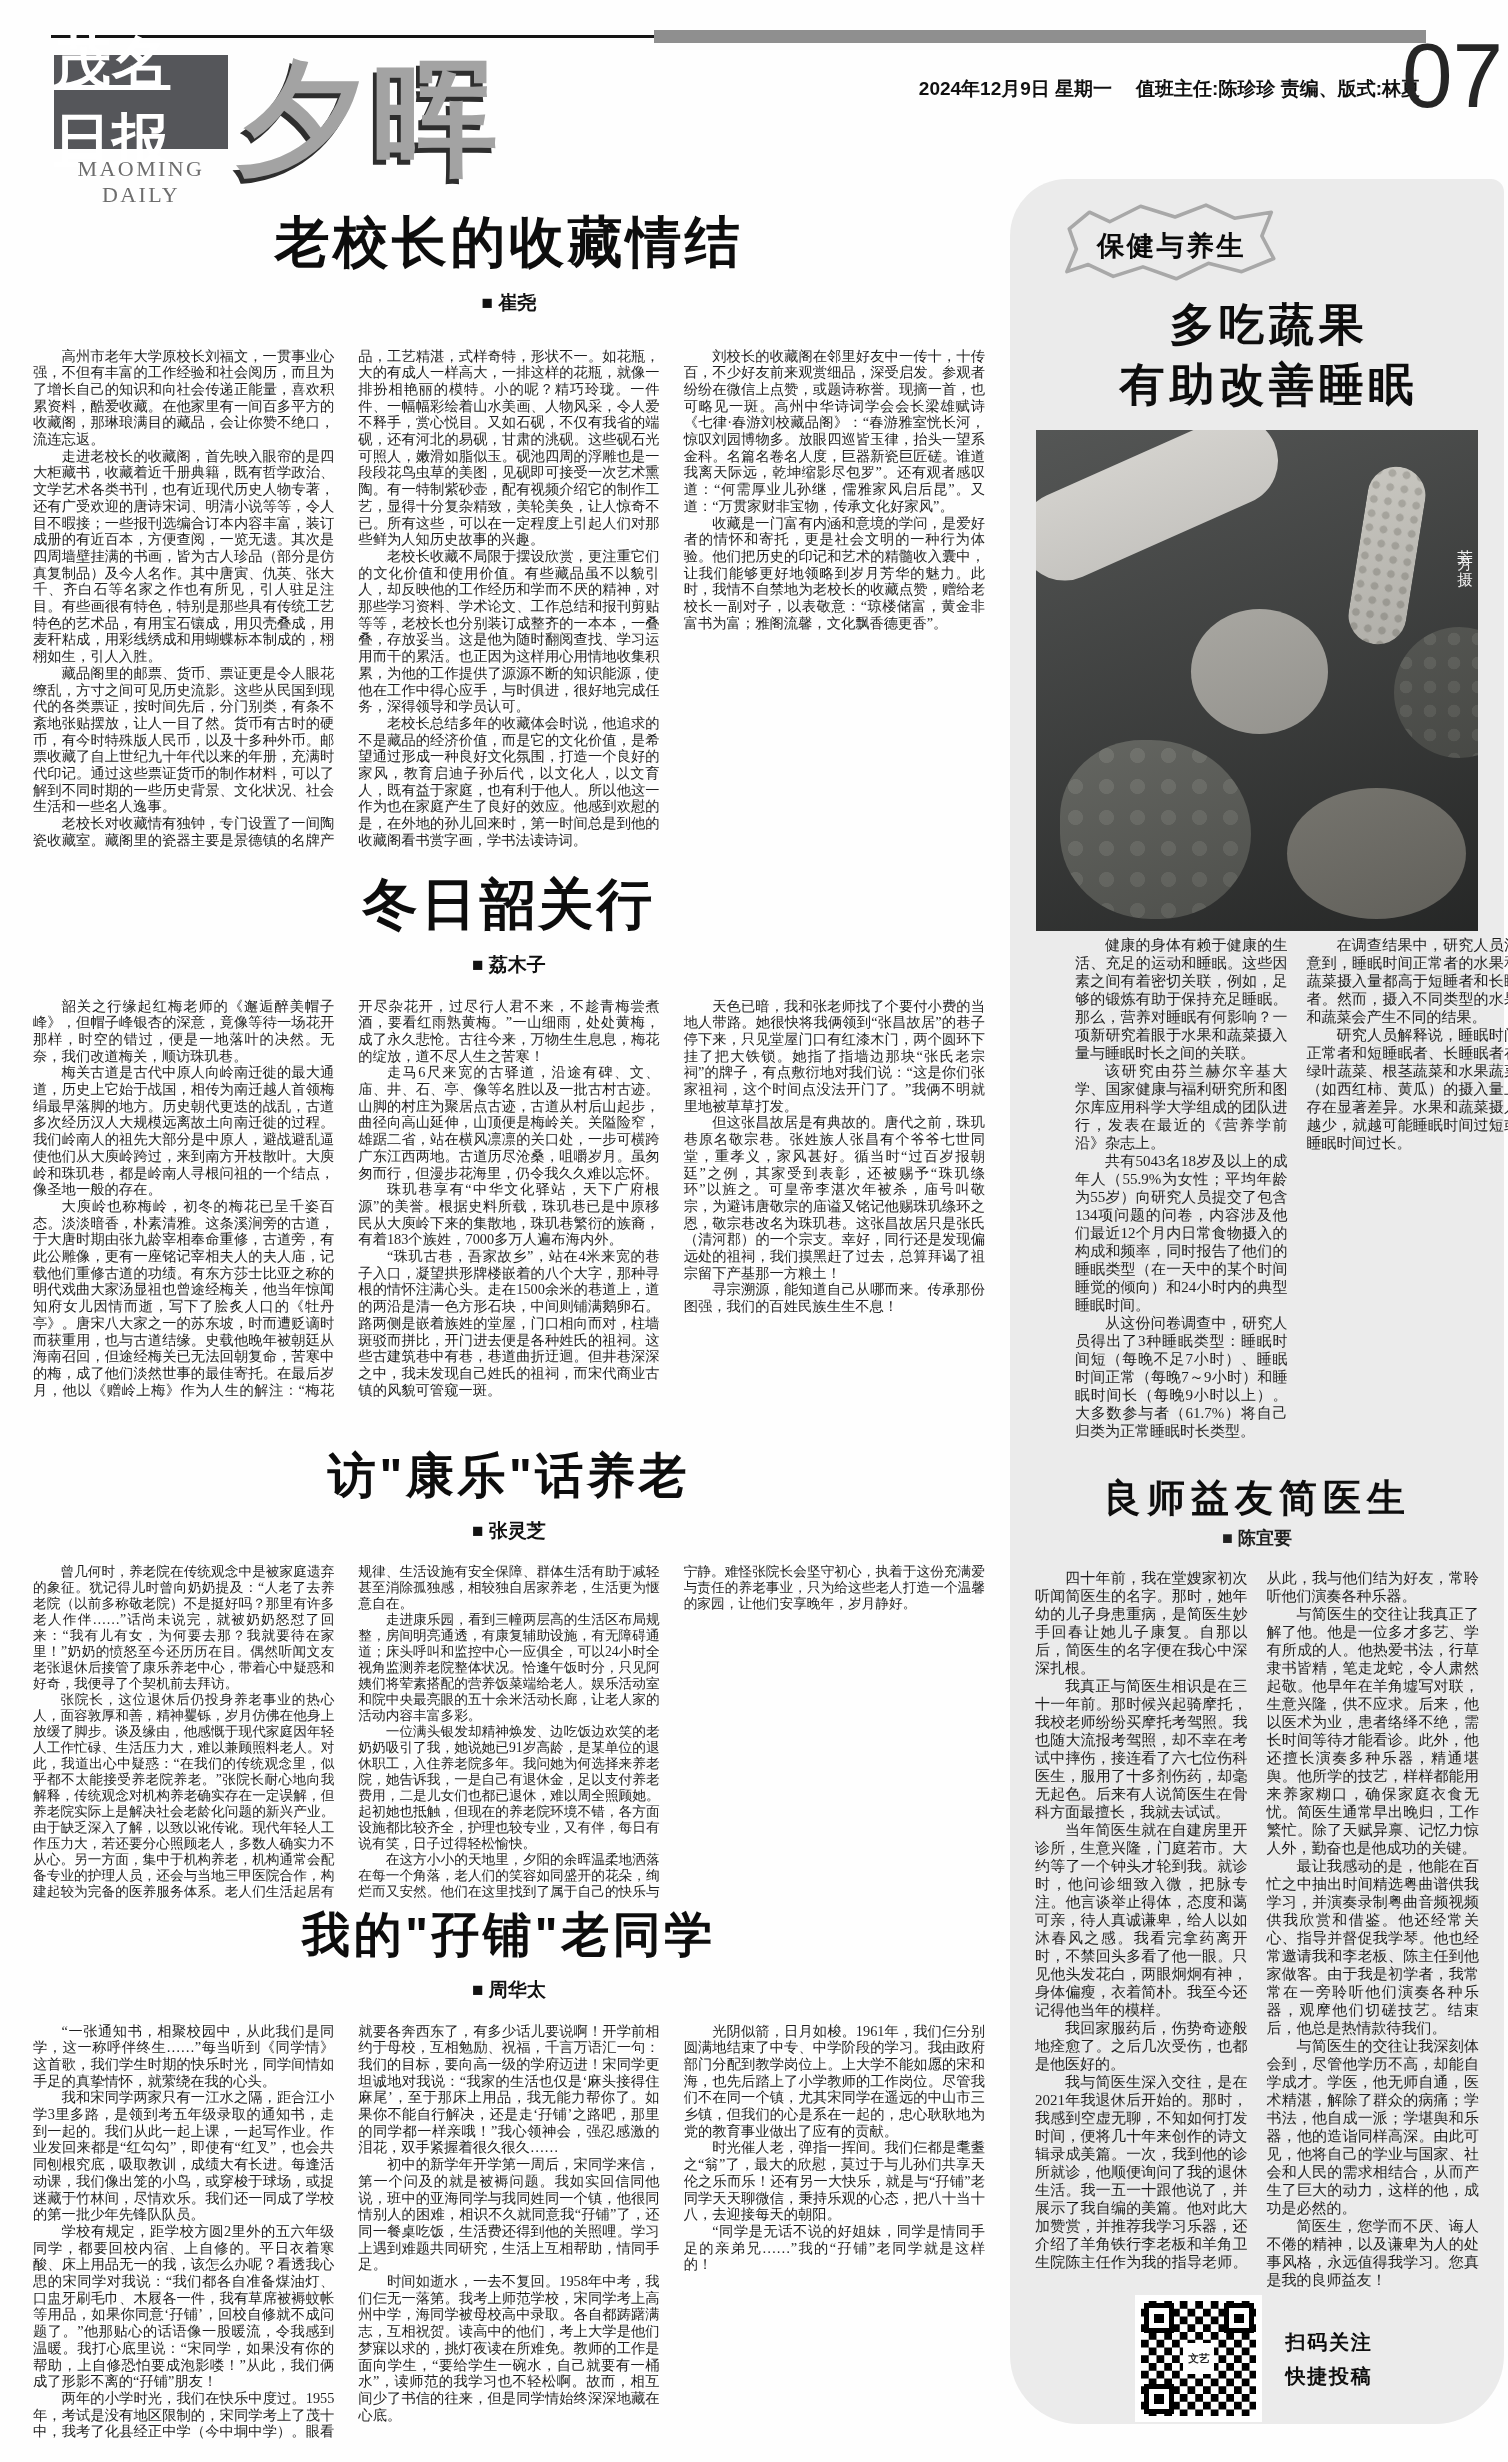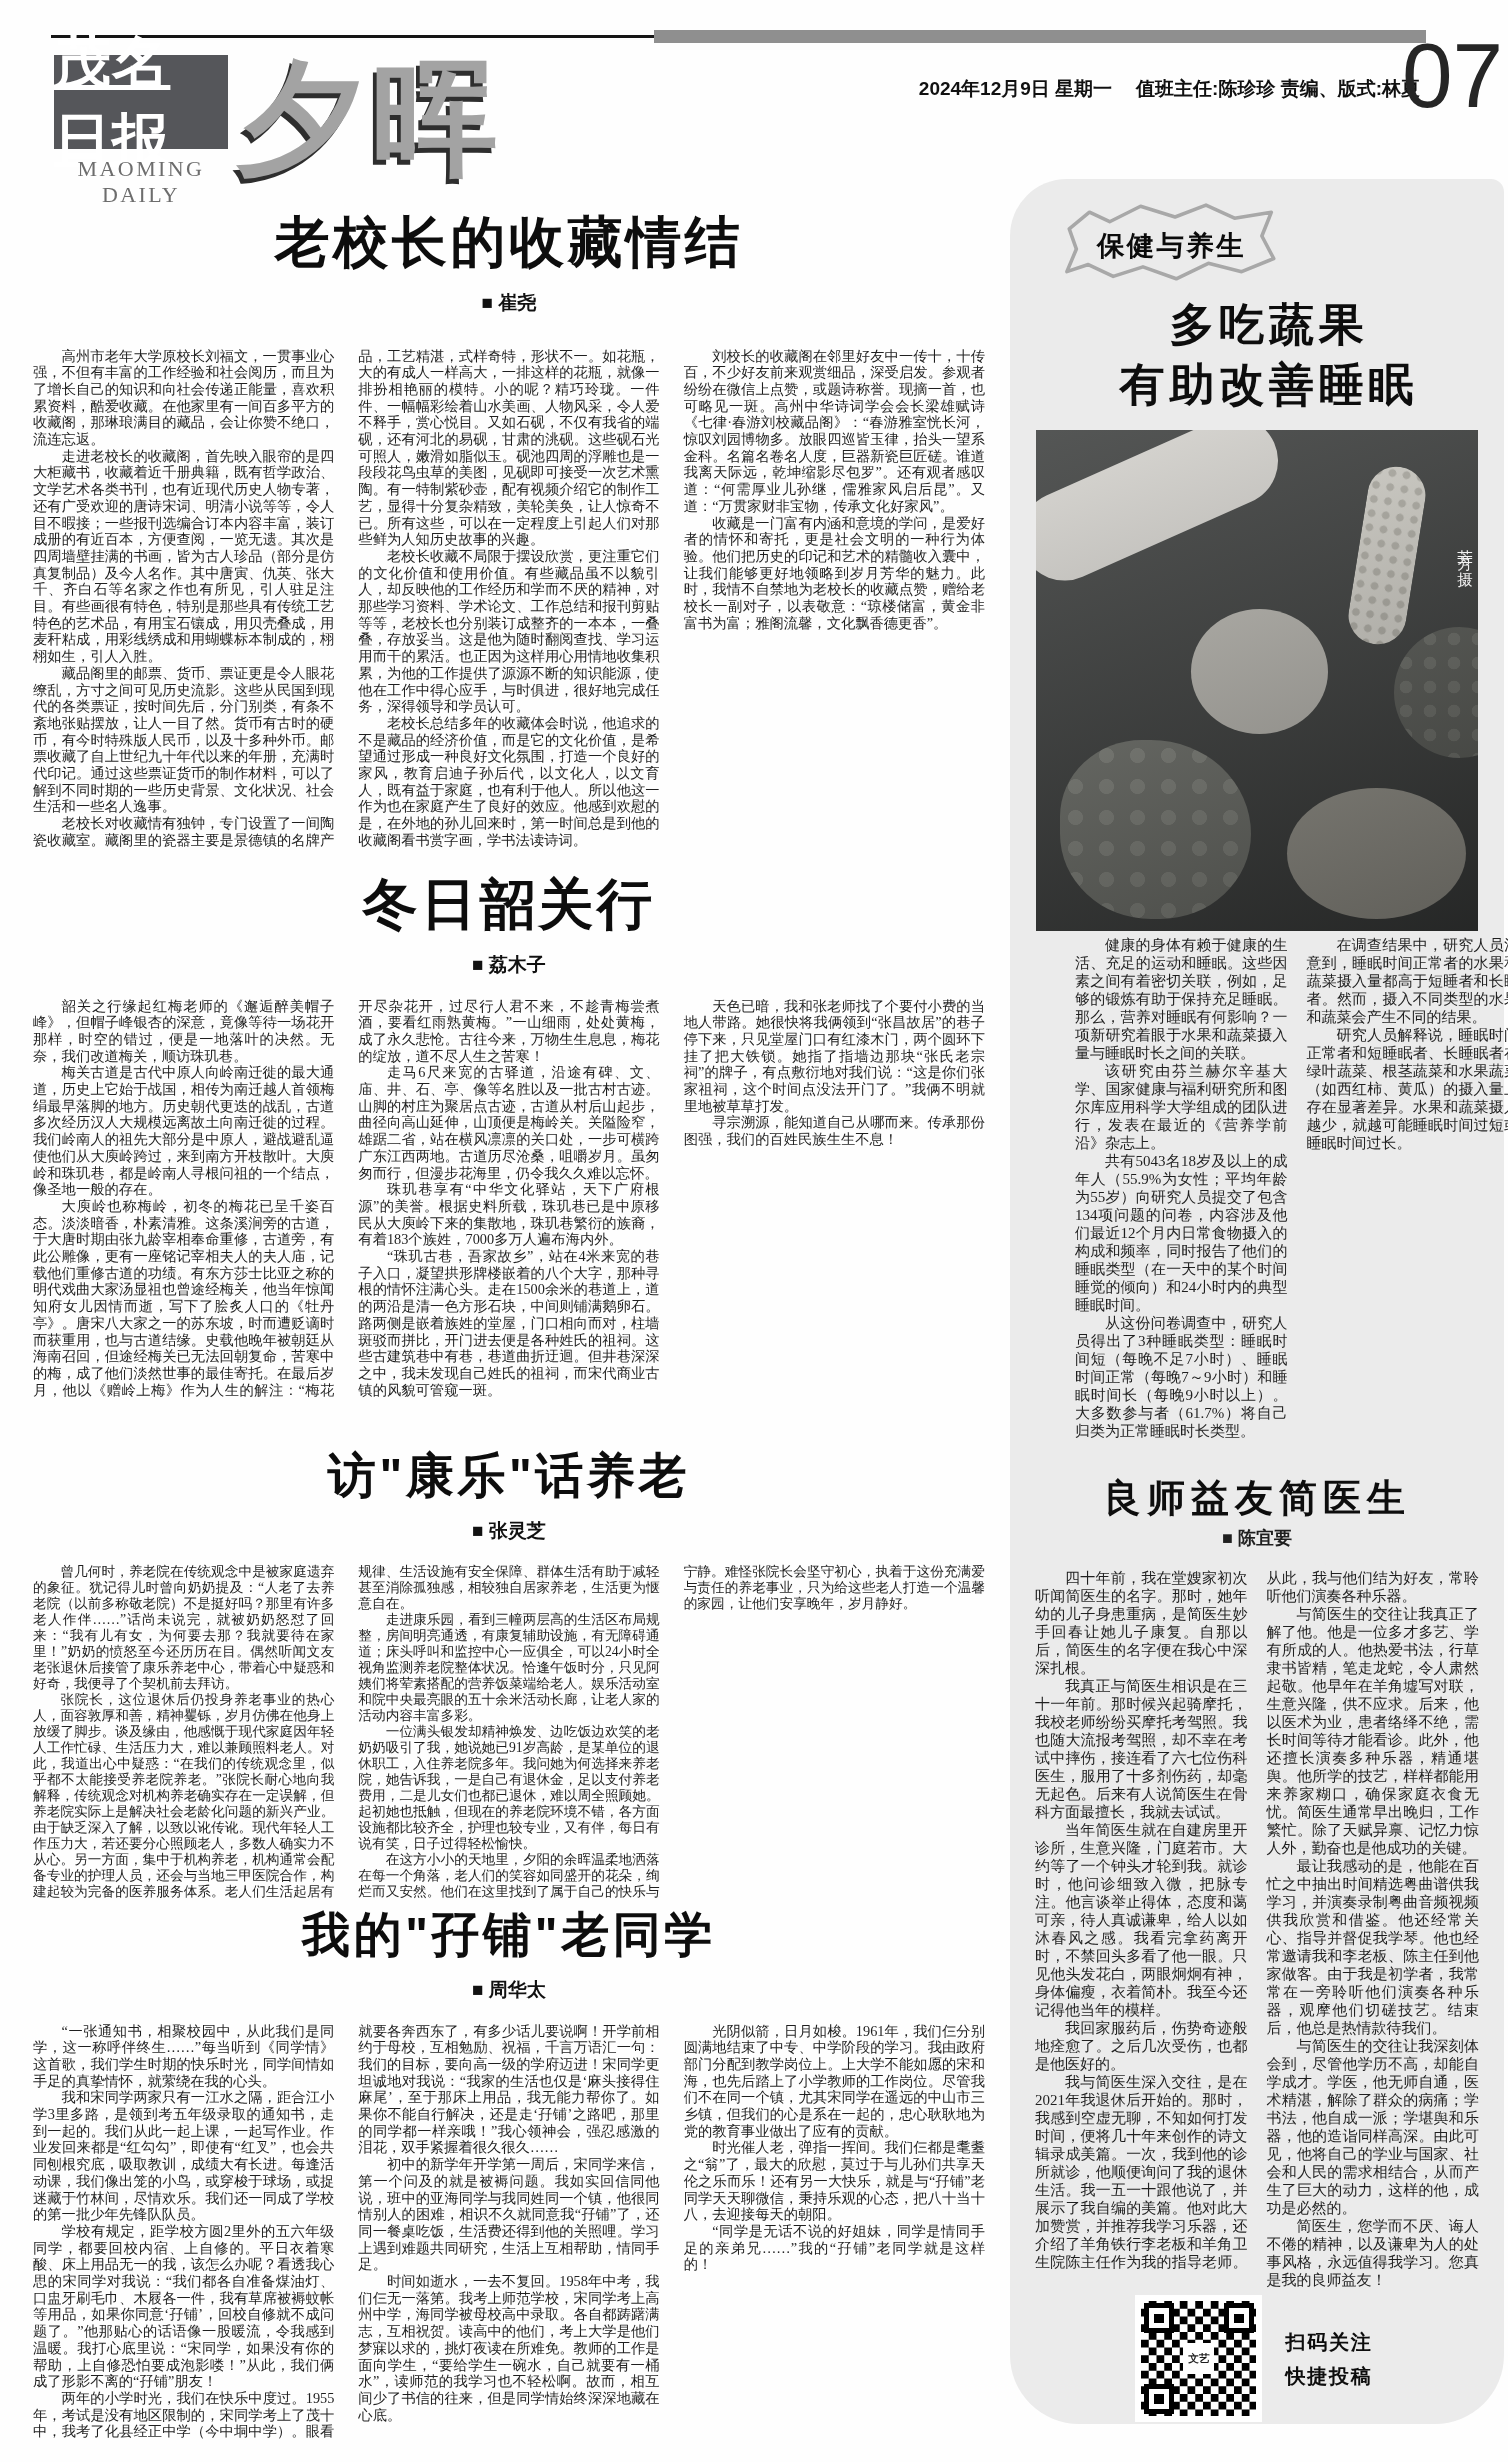--- a/index.html
+++ b/index.html
@@ -119,20 +119,21 @@
     <h2>冬日韶关行</h2>
     <div class="byline">■ 荔木子</div>
     <div class="body3">
         <p>韶关之行缘起红梅老师的《邂逅醉美帽子峰》，但帽子峰银杏的深意，竟像等待一场花开那样，时空的错过，便是一地落叶的决然。无奈，我们改道梅关，顺访珠玑巷。</p>
         <p>梅关古道是古代中原人向岭南迁徙的最大通道，历史上它始于战国，相传为南迁越人首领梅绢最早落脚的地方。历史朝代更迭的战乱，古道多次经历汉人大规模远离故土向南迁徙的过程。我们岭南人的祖先大部分是中原人，避战避乱逼使他们从大庾岭跨过，来到南方开枝散叶。大庾岭和珠玑巷，都是岭南人寻根问祖的一个结点，像圣地一般的存在。</p>
         <p>大庾岭也称梅岭，初冬的梅花已呈千姿百态。淡淡暗香，朴素清雅。这条溪涧旁的古道，于大唐时期由张九龄宰相奉命重修，古道旁，有此公雕像，更有一座铭记宰相夫人的夫人庙，记载他们重修古道的功绩。有东方莎士比亚之称的明代戏曲大家汤显祖也曾途经梅关，他当年惊闻知府女儿因情而逝，写下了脍炙人口的《牡丹亭》。唐宋八大家之一的苏东坡，时而遭贬谪时而获重用，也与古道结缘。史载他晚年被朝廷从海南召回，但途经梅关已无法回朝复命，苦寒中的梅，成了他们淡然世事的最佳寄托。在最后岁月，他以《赠岭上梅》作为人生的解注：“梅花开尽杂花开，过尽行人君不来，不趁青梅尝煮酒，要看红雨熟黄梅。”一山细雨，处处黄梅，成了永久悲怆。古往今来，万物生生息息，梅花的绽放，道不尽人生之苦寒！</p>
         <p>走马6尺来宽的古驿道，沿途有碑、文、庙、井、石、亭、像等名胜以及一批古村古迹。山脚的村庄为聚居点古迹，古道从村后山起步，曲径向高山延伸，山顶便是梅岭关。关隘险窄，雄踞二省，站在横风凛凛的关口处，一步可横跨广东江西两地。古道历尽沧桑，咀嚼岁月。虽匆匆而行，但漫步花海里，仍令我久久难以忘怀。</p>
         <p>珠玑巷享有“中华文化驿站，天下广府根源”的美誉。根据史料所载，珠玑巷已是中原移民从大庾岭下来的集散地，珠玑巷繁衍的族裔，有着183个族姓，7000多万人遍布海内外。</p>
         <p>“珠玑古巷，吾家故乡”，站在4米来宽的巷子入口，凝望拱形牌楼嵌着的八个大字，那种寻根的情怀注满心头。走在1500余米的巷道上，道的两沿是清一色方形石块，中间则铺满鹅卵石。路两侧是嵌着族姓的堂屋，门口相向而对，柱墙斑驳而拼比，开门进去便是各种姓氏的祖祠。这些古建筑巷中有巷，巷道曲折迂迴。但井巷深深之中，我未发现自己姓氏的祖祠，而宋代商业古镇的风貌可管窥一斑。</p>
         <p>天色已暗，我和张老师找了个要付小费的当地人带路。她很快将我俩领到“张昌故居”的巷子停下来，只见堂屋门口有红漆木门，两个圆环下挂了把大铁锁。她指了指墙边那块“张氏老宗祠”的牌子，有点敷衍地对我们说：“这是你们张家祖祠，这个时间点没法开门了。”我俩不明就里地被草草打发。</p>
+        <p>但这张昌故居是有典故的。唐代之前，珠玑巷原名敬宗巷。张姓族人张昌有个爷爷七世同堂，重孝义，家风甚好。循当时“过百岁报朝廷”之例，其家受到表彰，还被赐予“珠玑绦环”以旌之。可皇帝李湛次年被杀，庙号叫敬宗，为避讳唐敬宗的庙谥又铭记他赐珠玑绦环之恩，敬宗巷改名为珠玑巷。这张昌故居只是张氏（清河郡）的一个宗支。幸好，同行还是发现偏远处的祖祠，我们摸黑赶了过去，总算拜谒了祖宗留下产基那一方粮土！</p>
         <p>寻宗溯源，能知道自己从哪而来。传承那份图强，我们的百姓民族生生不息！</p>
       </div>
   </div>
 
   <div class="article a3 t3" style="top:1444px">
     <h2>访"康乐"话养老</h2>
     <div class="byline">■ 张灵芝</div>
     <div class="body3">
         <p>曾几何时，养老院在传统观念中是被家庭遗弃的象征。犹记得儿时曾向奶奶提及：“人老了去养老院（以前多称敬老院）不是挺好吗？那里有许多老人作伴……”话尚未说完，就被奶奶怒怼了回来：“我有儿有女，为何要去那？我就要待在家里！”奶奶的愤怒至今还历历在目。偶然听闻文友老张退休后接管了康乐养老中心，带着心中疑惑和好奇，我便寻了个契机前去拜访。</p>
         <p>张院长，这位退休后仍投身养老事业的热心人，面容敦厚和善，精神矍铄，岁月仿佛在他身上放缓了脚步。谈及缘由，他感慨于现代家庭因年轻人工作忙碌、生活压力大，难以兼顾照料老人。对此，我道出心中疑惑：“在我们的传统观念里，似乎都不太能接受养老院养老。”张院长耐心地向我解释，传统观念对机构养老确实存在一定误解，但养老院实际上是解决社会老龄化问题的新兴产业。由于缺乏深入了解，以致以讹传讹。现代年轻人工作压力大，若还要分心照顾老人，多数人确实力不从心。另一方面，集中于机构养老，机构通常会配备专业的护理人员，还会与当地三甲医院合作，构建起较为完备的医养服务体系。老人们生活起居有规律、生活设施有安全保障、群体生活有助于减轻甚至消除孤独感，相较独自居家养老，生活更为惬意自在。</p>

